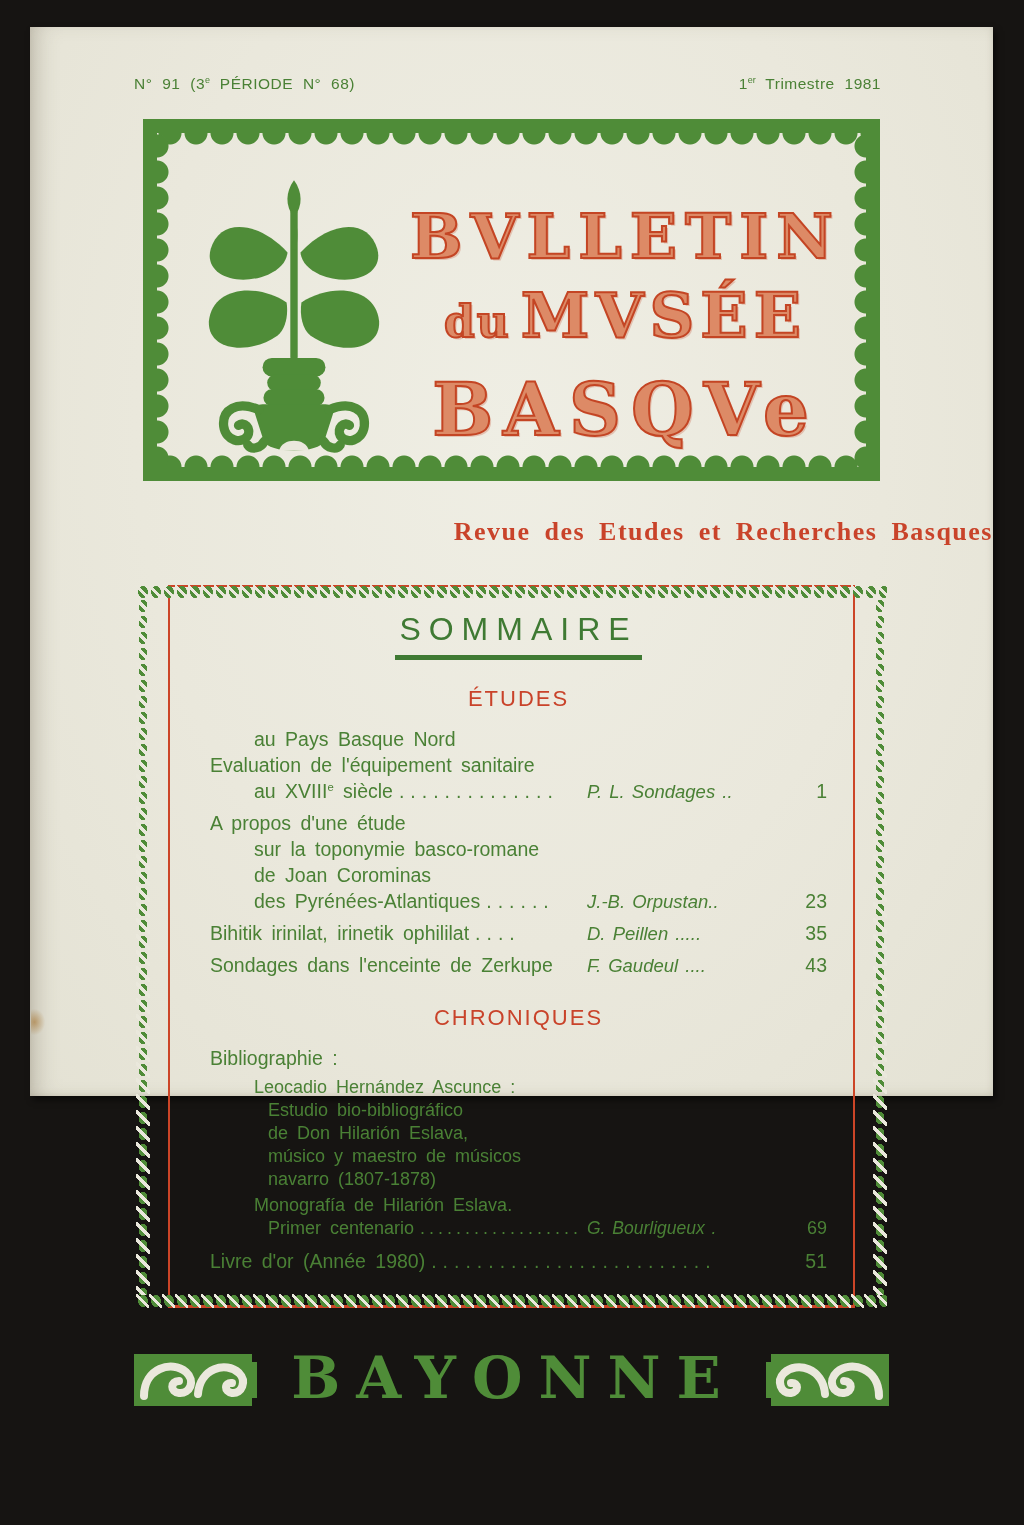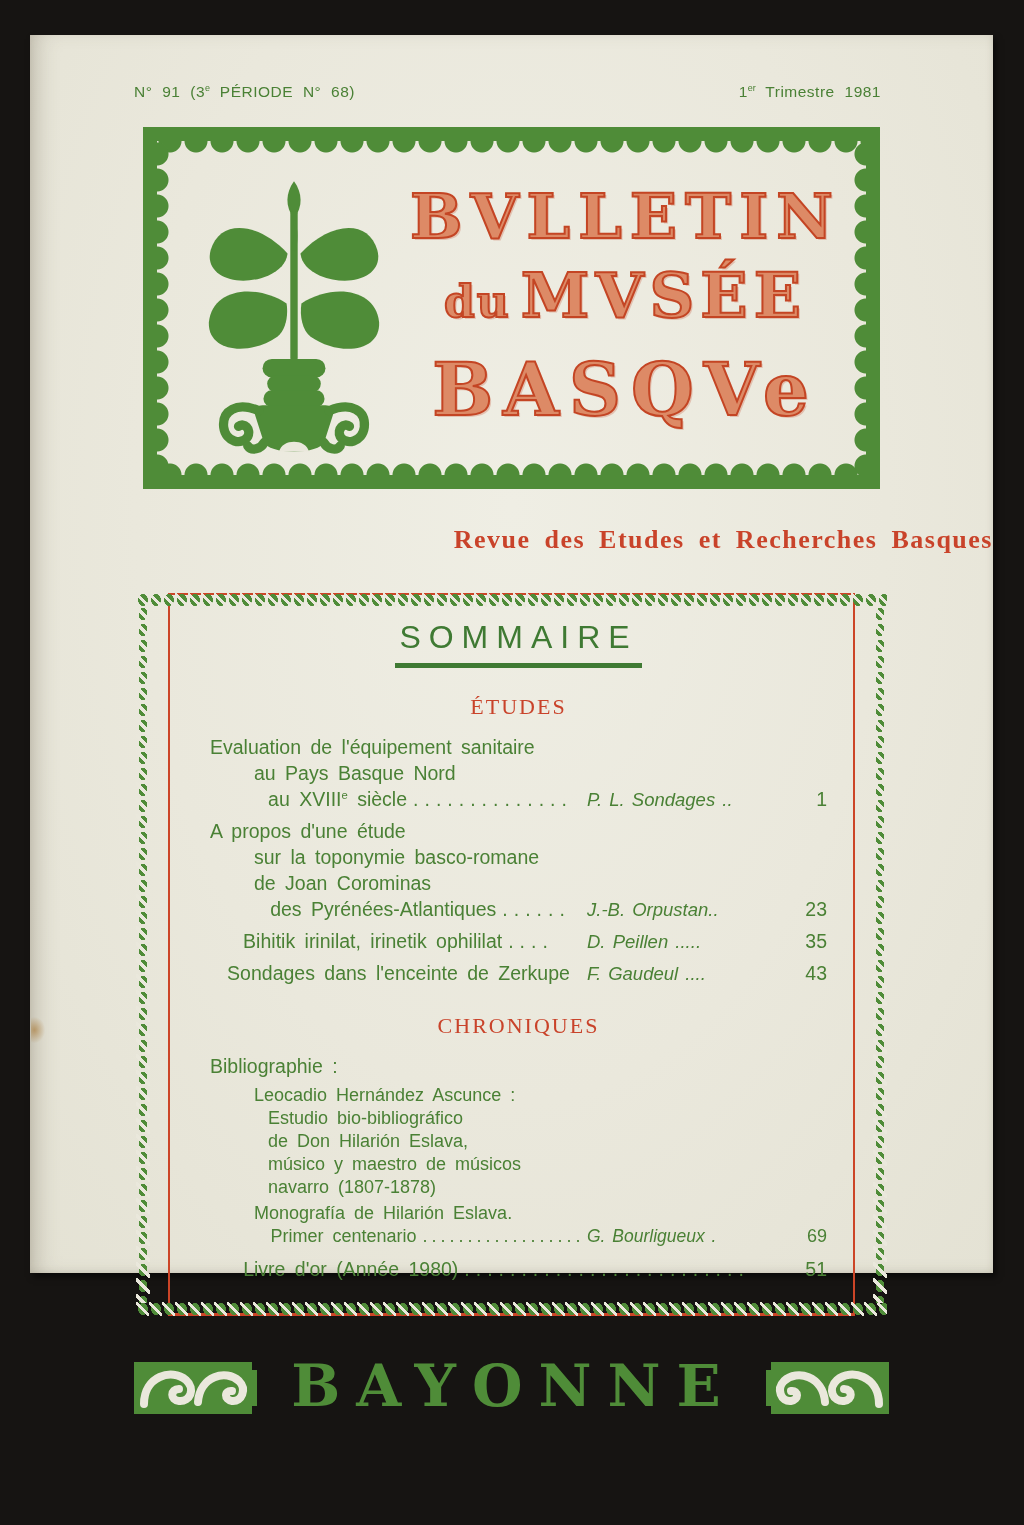--- a/index.html
+++ b/index.html
@@ -15,21 +15,21 @@
   body{
     background:#161412;
     position:relative;
     font-family:"Liberation Sans",sans-serif;
     overflow:hidden;
   }
   sup{font-size:58%;line-height:0;vertical-align:super;letter-spacing:0;}
 
   
   .paper{
-    position:absolute;left:30px;top:35px;width:963px;height:1238px;
+    position:absolute;left:30px;top:27px;width:963px;height:1069px;
     background:radial-gradient(ellipse at 50% 38%,#efeee4 0%,#eae8dc 55%,#e4e2d4 100%);
     box-shadow:
       inset 16px 0 26px -14px rgba(90,80,60,.38),
       inset -5px 0 10px -6px rgba(120,110,90,.22),
       inset 0 -4px 8px -5px rgba(120,110,90,.25),
       3px 4px 6px rgba(0,0,0,.55);
   }
   .stain{
     position:absolute;left:1px;top:982px;width:14px;height:26px;
     background:radial-gradient(ellipse at 25% 50%,rgba(163,109,35,.55),rgba(163,109,35,0) 72%);
@@ -56,21 +56,21 @@
     background-size:26px 13px;}
   .sc-bottom{bottom:0;left:0;right:0;height:13px;
     background-image:radial-gradient(circle 12px at 13px 13px,var(--green2) 11px,rgba(0,0,0,0) 12px);
     background-size:26px 13px;}
   .sc-left{top:0;bottom:0;left:0;width:13px;
     background-image:radial-gradient(circle 12px at 0px 13px,var(--green2) 11px,rgba(0,0,0,0) 12px);
     background-size:13px 26px;}
   .sc-right{top:0;bottom:0;right:0;width:13px;
     background-image:radial-gradient(circle 12px at 13px 13px,var(--green2) 11px,rgba(0,0,0,0) 12px);
     background-size:13px 26px;}
-  .mast-inner{position:absolute;inset:10px;display:flex;align-items:center;}
+  .mast-inner{position:absolute;inset:10px;display:flex;align-items:flex-end;}
   .plant{width:222px;height:300px;margin-left:16px;flex:0 0 auto;}
   .mast-text{
     flex:1;text-align:center;padding-right:10px;
     font-family:"DejaVu Serif",serif;font-weight:bold;
     color:var(--mast-fill);
     -webkit-text-stroke:2px #c44524;
     text-shadow:2px 2px 0 rgba(196,69,36,.25);
   }
   .m1{font-size:62px;line-height:76px;letter-spacing:8px;}
   .m2{font-size:62px;line-height:82px;letter-spacing:6px;}
@@ -110,30 +110,29 @@
   .som-wrap{text-align:center;}
   .sommaire-title{
     display:inline-block;color:#3f7a33;
     font-size:32px;line-height:36px;letter-spacing:8px;
     padding:0 4px 8px;border-bottom:5px solid #3f7a33;
   }
   .toc-heading{
     color:var(--red);text-align:center;
     font-size:22px;line-height:25px;letter-spacing:2px;
     margin:26px 0 15px;
-    font-family:Liberation Serif, serif;
   }
   .toc-entry{margin-bottom:5px;color:var(--green);font-size:19.5px;line-height:26px;word-spacing:4px;}
   .toc-entry.small{font-size:18px;line-height:23px;margin-bottom:3px;}
   #toc > .toc-entry:last-child{margin-top:8px;}
   .lv0{padding-left:0;}
   .lv1{padding-left:44px;}
   .lv2{padding-left:58px;}
   .toc-lastrow{display:flex;align-items:baseline;}
-  .toc-main{flex:1 1 0;min-width:0;white-space:nowrap;text-align:center;}
+  .toc-main{flex:1 1 0;min-width:0;white-space:nowrap;}
   .toc-dots{letter-spacing:6px;margin-left:6px;}
   .small .toc-dots{letter-spacing:4px;}
   .toc-author{flex:0 0 196px;font-style:italic;font-size:18.5px;white-space:nowrap;word-spacing:2px;}
   .small .toc-author{font-size:17.5px;}
   .toc-page{flex:0 0 44px;margin-left:auto;text-align:right;}
 
   
   .banner{display:block;margin:34px auto 0;width:755px;height:64px;}
 </style>
 </head>
@@ -190,22 +189,22 @@
     <div class="ch ch-v ch-left"></div>
     <div class="ch ch-v ch-right"></div>
 
     <div class="redbox">
       <div class="som-wrap">
         <div class="sommaire-title">SOMMAIRE</div>
       </div>
       <div id="toc">
           <div class="toc-heading">ÉTUDES</div>
           <div class="toc-entry">
+            <div class="toc-line lv1">au Pays Basque Nord</div>
             <div class="toc-line lv0">Evaluation de l'équipement sanitaire</div>
-            <div class="toc-line lv1">au Pays Basque Nord</div>
             <div class="toc-lastrow">
               <span class="toc-main lv1">au XVIII<sup>e</sup> siècle<span class="toc-dots">..............</span></span>
               <span class="toc-author">P. L. Sondages ..</span>
               <span class="toc-page">1</span>
             </div>
           </div>
           <div class="toc-entry">
             <div class="toc-line lv0">A propos d'une étude</div>
             <div class="toc-line lv1">sur la toponymie basco-romane</div>
             <div class="toc-line lv1">de Joan Corominas</div>

